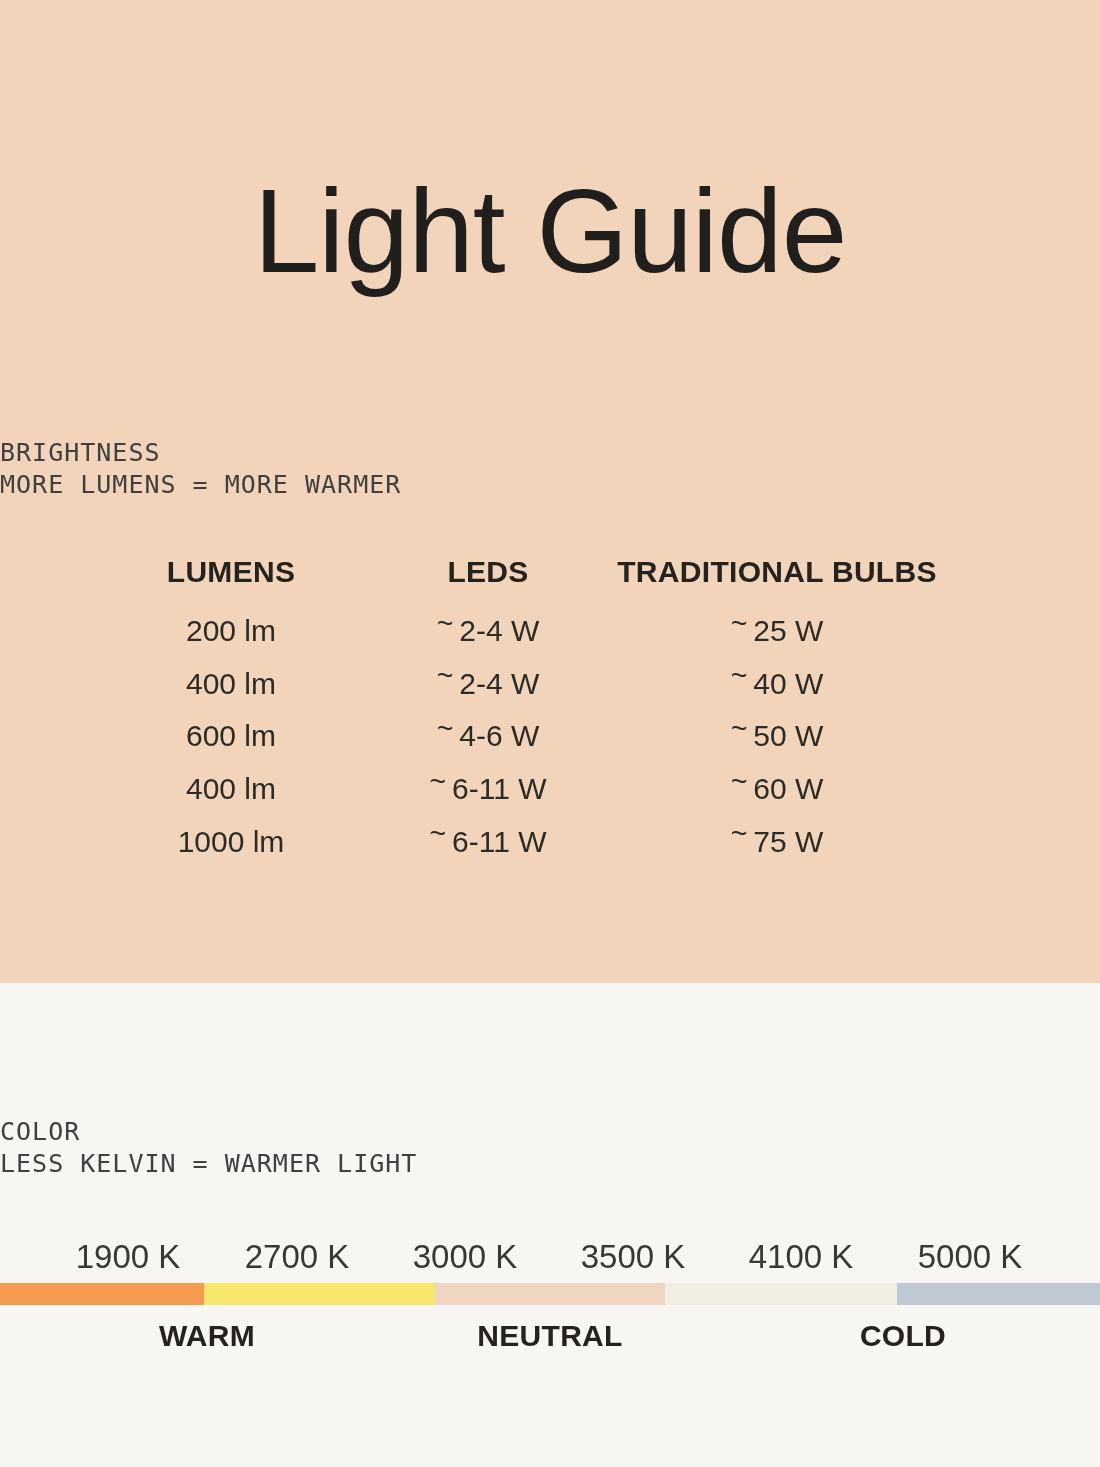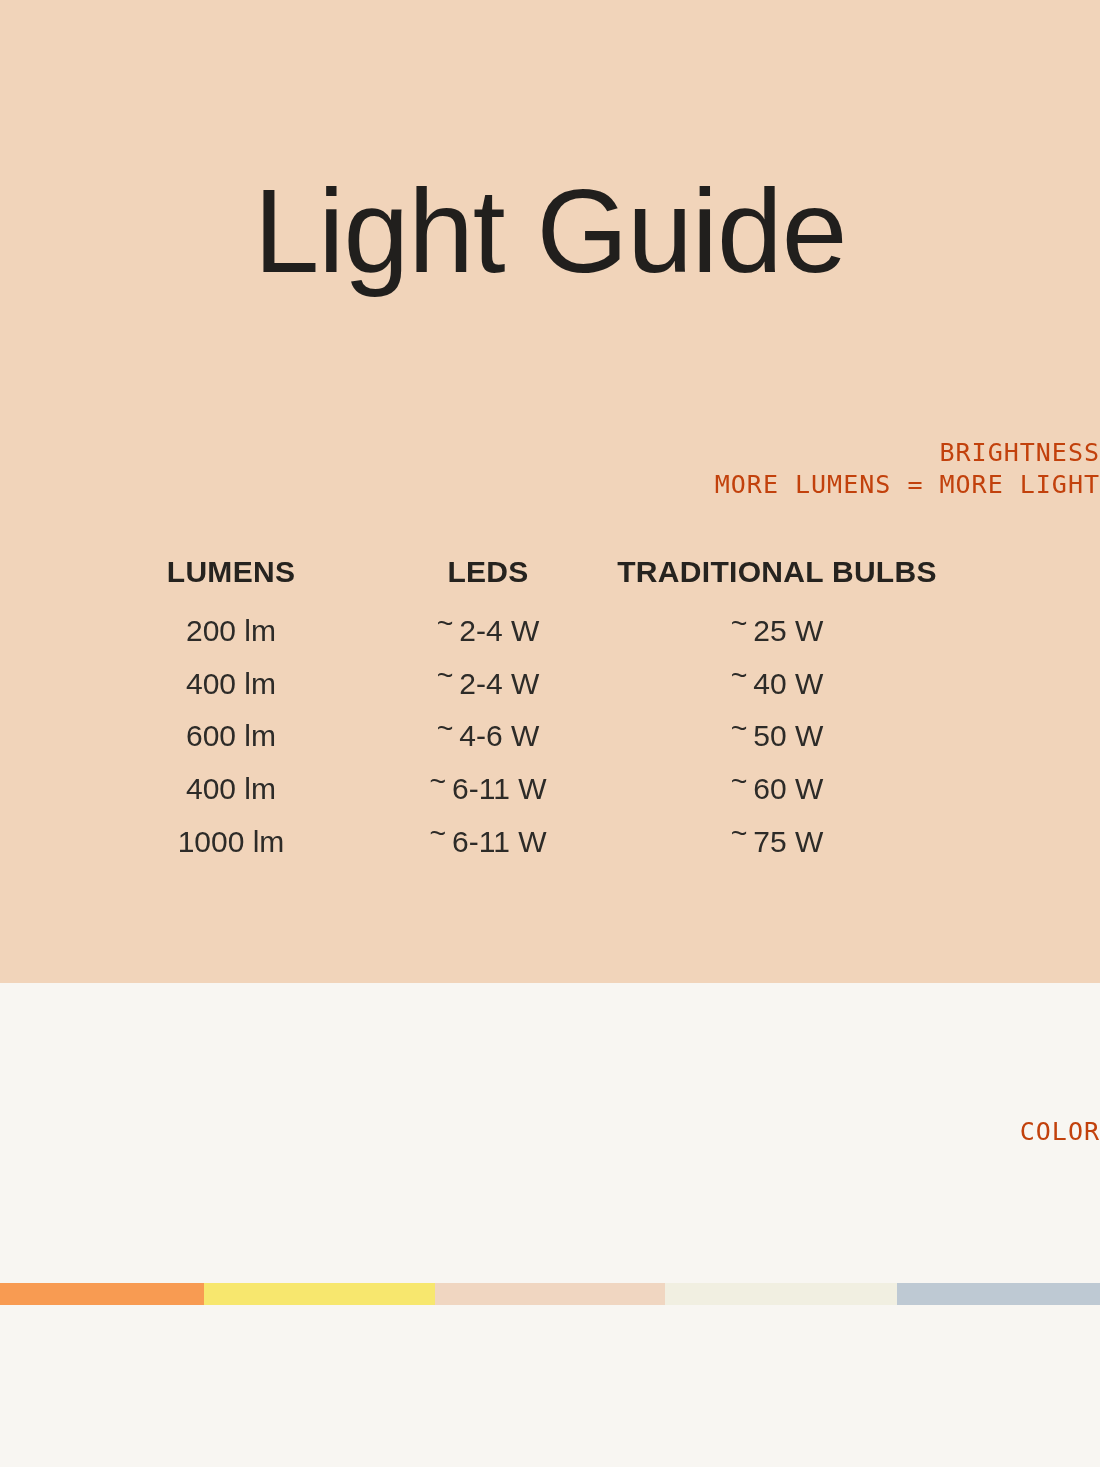--- a/index.html
+++ b/index.html
@@ -41,26 +41,26 @@
     font-size: 118px;
     font-weight: 400;
     letter-spacing: -1px;
     color: #211f1d;
     line-height: 1;
   }
   .mono-block {
     position: absolute;
     left: 0;
     width: 100%;
-    text-align: right;
+    text-align: left;
     font-family: "DejaVu Sans Mono", monospace;
     font-size: 25px;
     letter-spacing: 1px;
     line-height: 32px;
-    color: #c2410c;
+    color: #404040;
   }
   .mono-brightness { top: 437px; }
   .mono-color { top: 1116px; }
 
   .thead { position: absolute; left: 0; top: 551px; width: 1100px; height: 42px; }
   .trows { position: absolute; left: 0; top: 605px; width: 912px; }
   .trow { position: relative; width: 1100px; height: 52.6px; }
   .cell {
     position: absolute;
     top: 50%;
@@ -125,21 +125,21 @@
 </head>
 <body>
 
 <div class="page">
 
   <section class="section-top" style="background: rgb(241, 212, 186);">
     <h1 class="title">Light Guide</h1>
 
     <div class="mono-block mono-brightness">
       <div>BRIGHTNESS</div>
-      <div>MORE LUMENS = MORE LIGHT</div>
+      <div>MORE LUMENS = MORE WARMER</div>
     </div>
 
     <div class="thead">
       <span class="cell hcell c1">LUMENS</span>
       <span class="cell hcell c2">LEDS</span>
       <span class="cell hcell c3">TRADITIONAL BULBS</span>
     </div>
 
     <div class="trows">
       <div class="trow">
@@ -167,25 +167,39 @@
         <span class="cell c2"><i class="tilde">~</i><span>6-11 W</span></span>
         <span class="cell c3"><i class="tilde">~</i><span>75 W</span></span>
       </div>
     </div>
   </section>
 
   <section class="section-bottom" style="background: rgb(248, 246, 242);"></section>
 
   <div class="mono-block mono-color">
     <div>COLOR</div>
-  </div>
-
+    <div>LESS KELVIN = WARMER LIGHT</div>
+  </div>
+
+  <div class="kelvin-row">
+    <span class="kelvin-label k0">1900 K</span>
+    <span class="kelvin-label k1">2700 K</span>
+    <span class="kelvin-label k2">3000 K</span>
+    <span class="kelvin-label k3">3500 K</span>
+    <span class="kelvin-label k4">4100 K</span>
+    <span class="kelvin-label k5">5000 K</span>
+  </div>
 
   <div class="temp-bar">
     <div class="seg seg0" style="background: rgb(248, 155, 82);"></div>
     <div class="seg seg1" style="background: rgb(247, 231, 110);"></div>
     <div class="seg seg2" style="background: rgb(240, 214, 193);"></div>
     <div class="seg seg3" style="background: rgb(241, 239, 225);"></div>
     <div class="seg seg4" style="background: rgb(190, 201, 211);"></div>
   </div>
 
+  <div class="zone-row">
+    <span class="zone-label z0">WARM</span>
+    <span class="zone-label z1">NEUTRAL</span>
+    <span class="zone-label z2">COLD</span>
+  </div>
 
 </div>
 
 </body></html>

